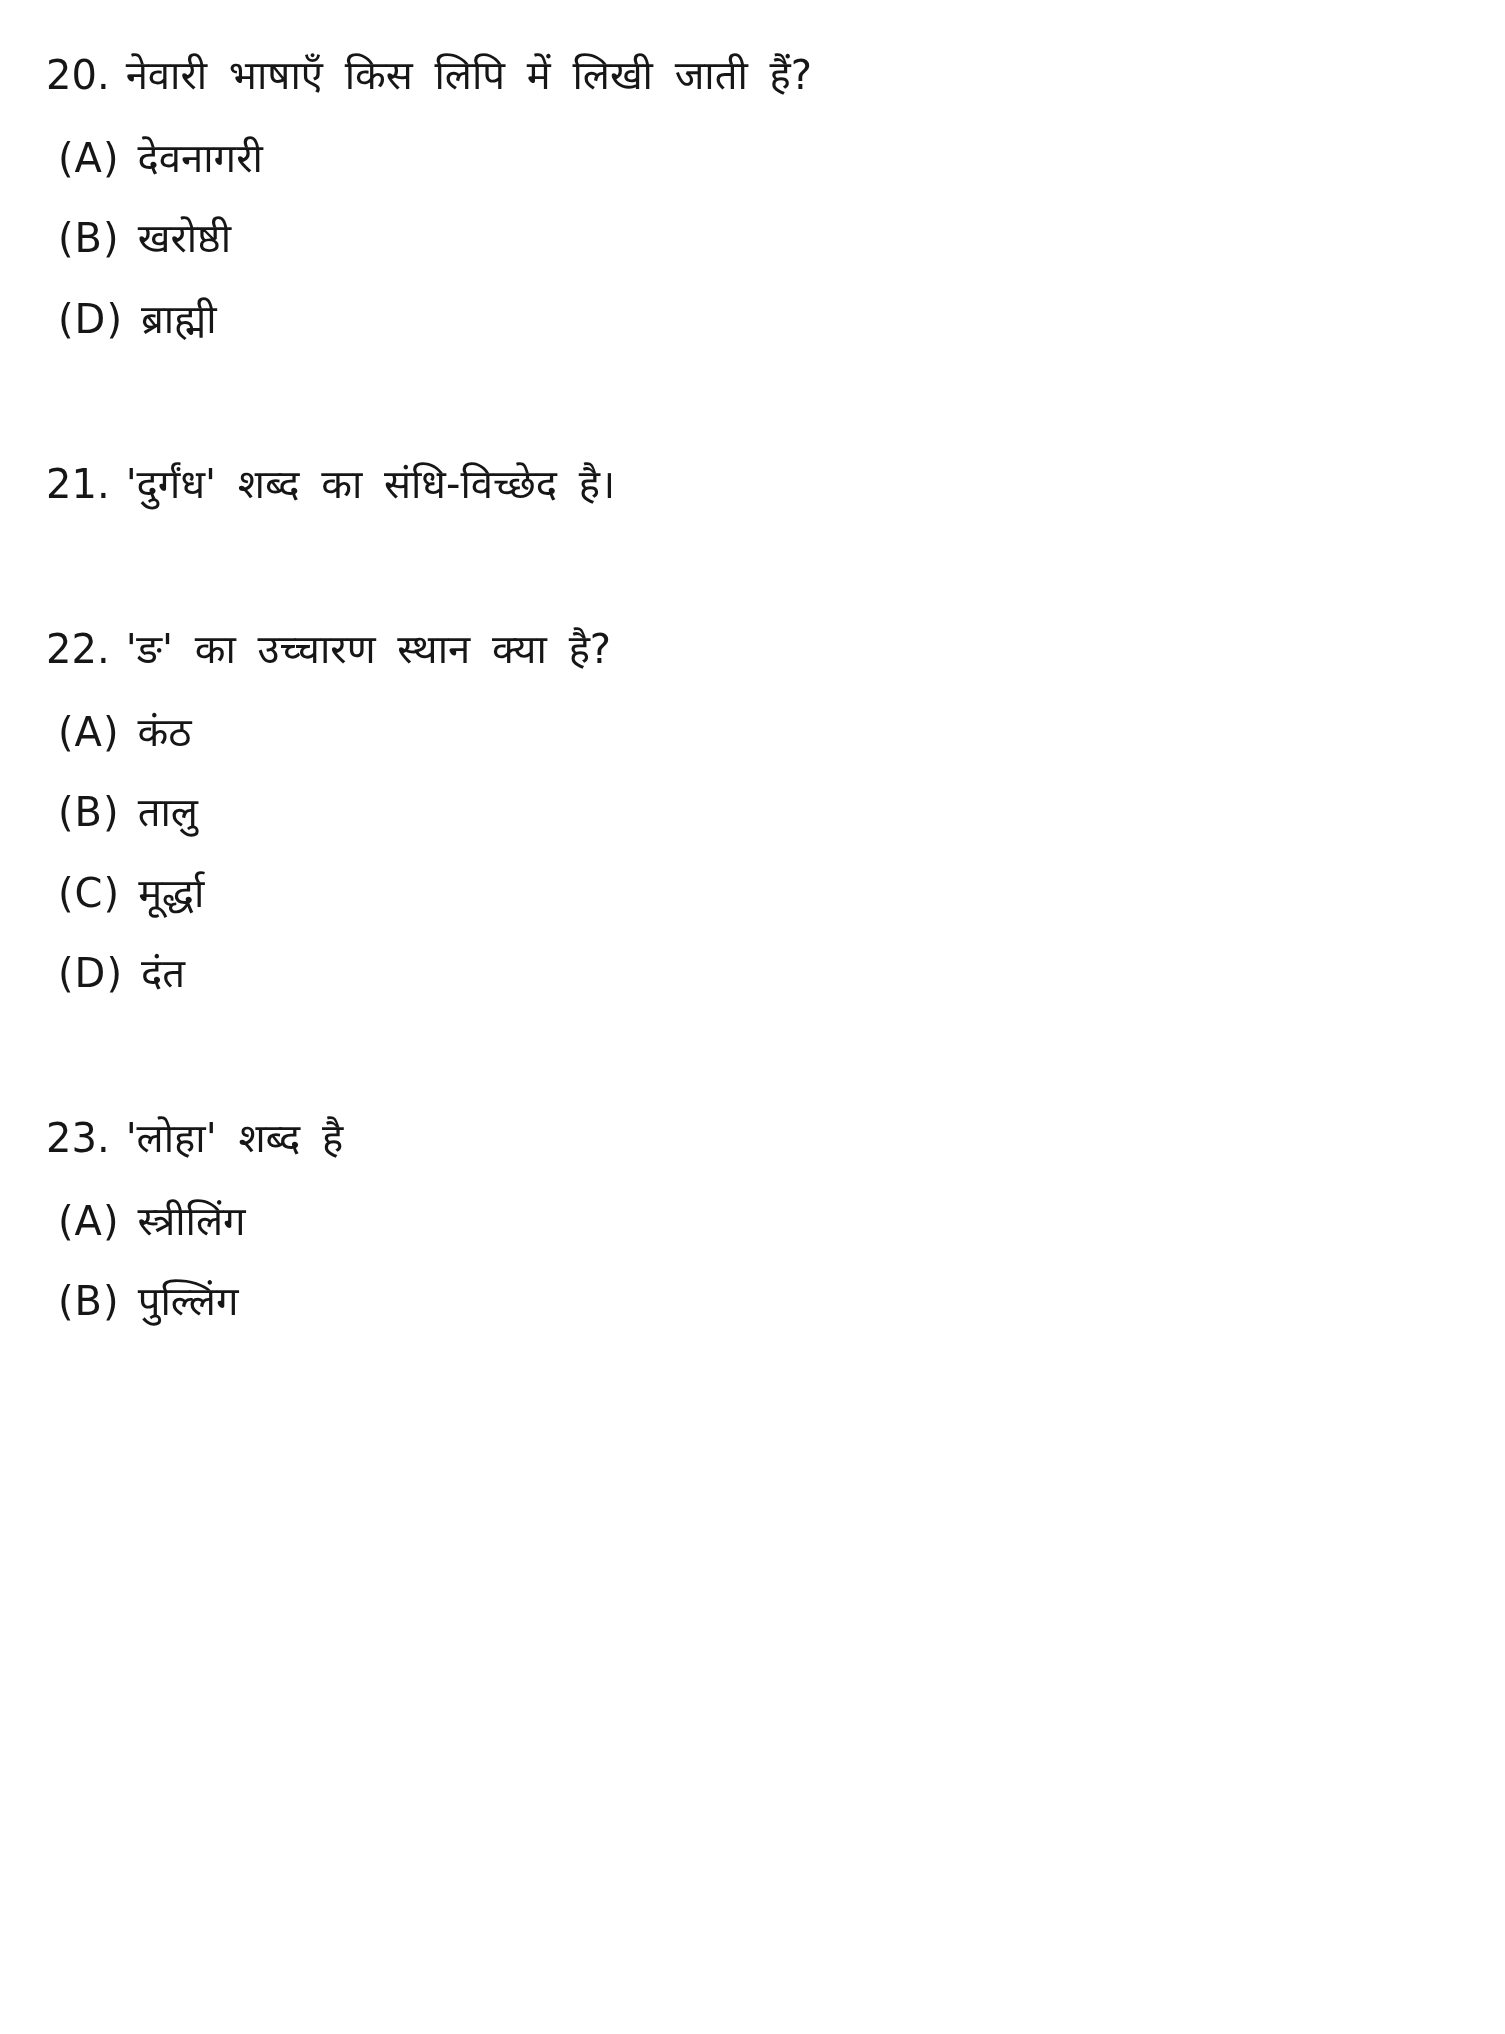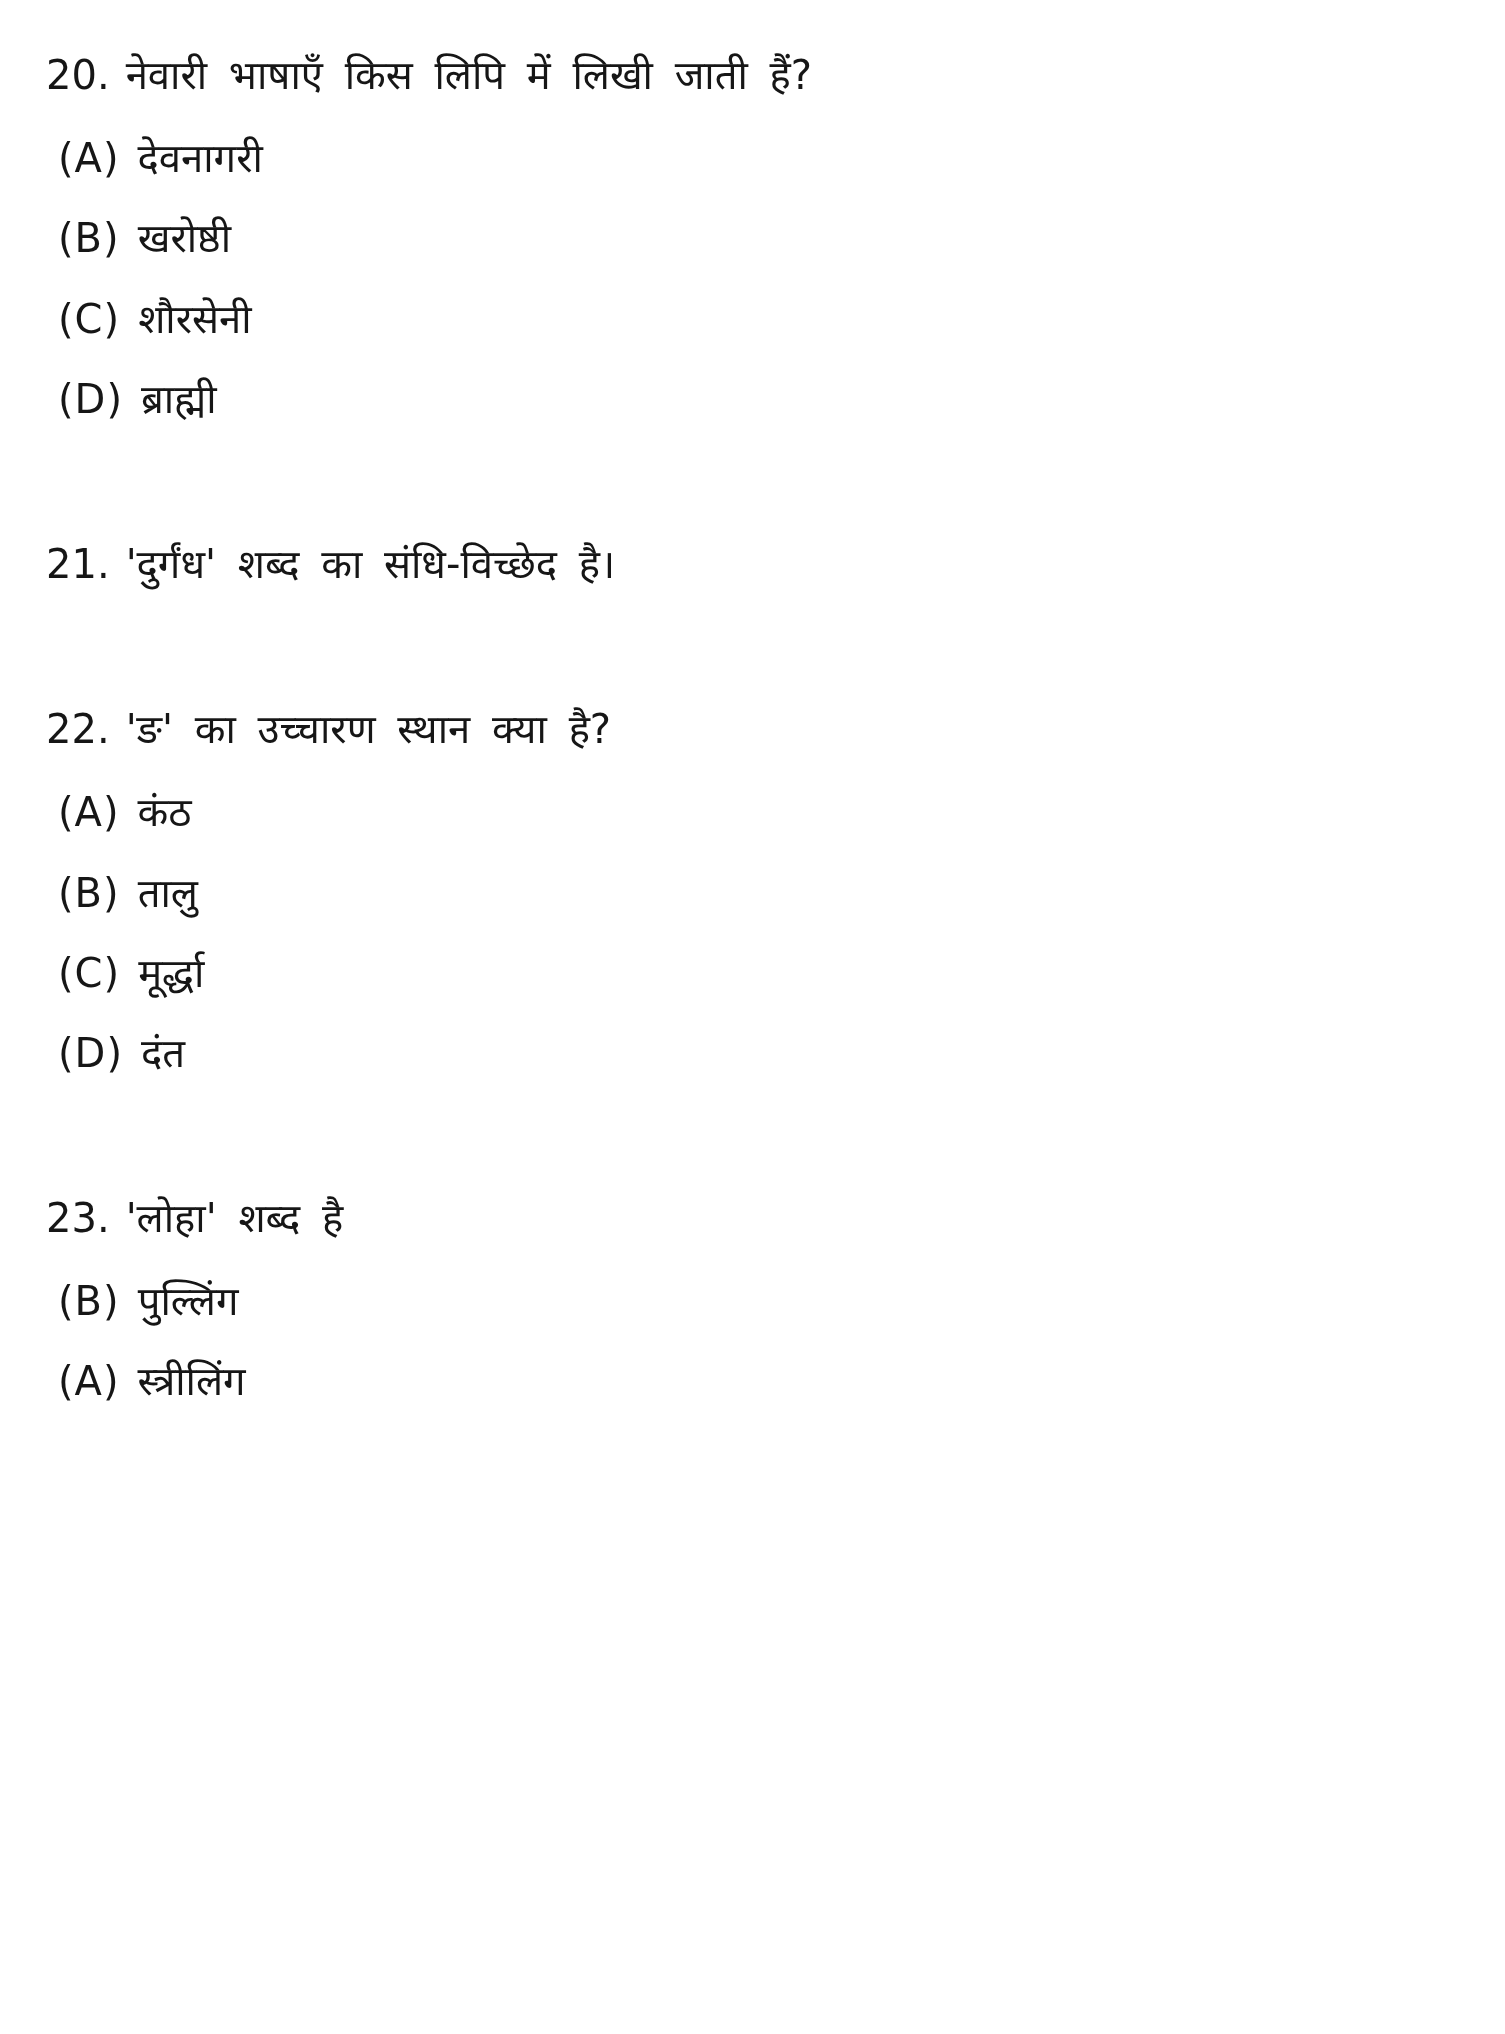--- a/index.html
+++ b/index.html
@@ -67,23 +67,20 @@
     </p>
     <ul class="options">
   <li class="option">
     <span class="opt-label">(A)</span><span class="opt-text">देवनागरी</span>
   </li>
 
   <li class="option">
     <span class="opt-label">(B)</span><span class="opt-text">खरोष्ठी</span>
   </li>
 
-  <li class="option">
-    <span class="opt-label">(C)</span><span class="opt-text">शौरसेनी</span>
-  </li>
 
   <li class="option">
     <span class="opt-label">(D)</span><span class="opt-text">ब्राह्मी</span>
   </li>
 </ul>
   </section>
 
   <section class="question">
     <p class="q-line">
       <span class="q-num">21.</span><span class="q-text">'दुर्गंध' शब्द का संधि-विच्छेद है।</span>
@@ -112,24 +109,24 @@
   </li>
 </ul>
   </section>
 
   <section class="question">
     <p class="q-line">
       <span class="q-num">23.</span><span class="q-text">'लोहा' शब्द है</span>
     </p>
     <ul class="options">
   <li class="option">
-    <span class="opt-label">(B)</span><span class="opt-text">पुल्लिंग</span>
+    <span class="opt-label">(A)</span><span class="opt-text">स्त्रीलिंग</span>
   </li>
 
   <li class="option">
-    <span class="opt-label">(A)</span><span class="opt-text">स्त्रीलिंग</span>
+    <span class="opt-label">(B)</span><span class="opt-text">पुल्लिंग</span>
   </li>
 
 
 </ul>
   </section>
 </div>
 </main>
 
 </body></html>

